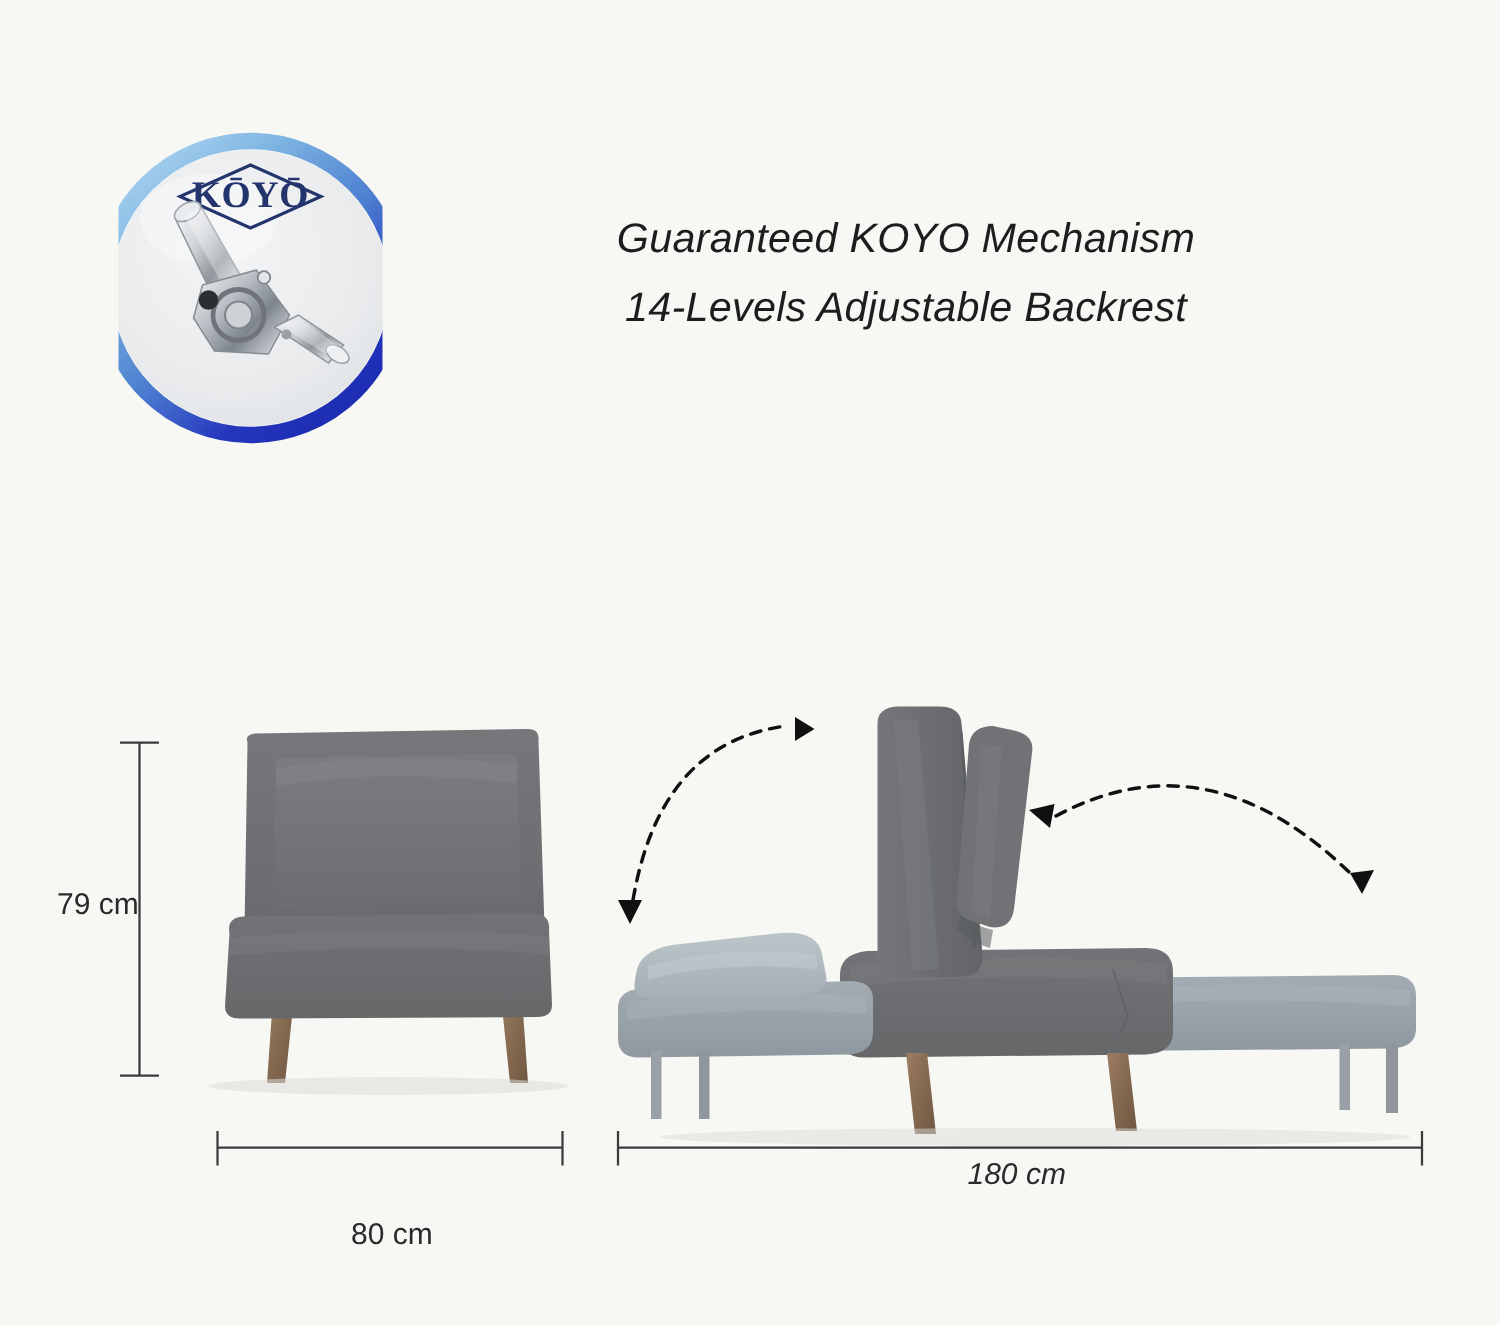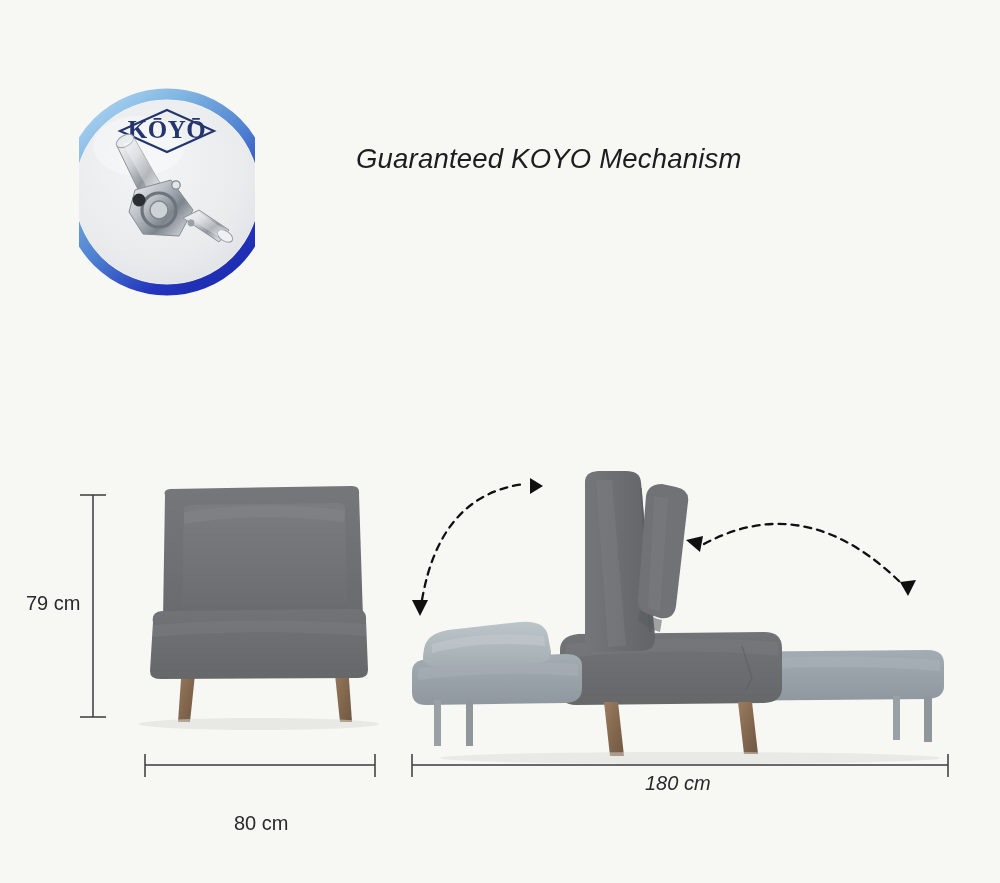--- a/index.html
+++ b/index.html
@@ -27,23 +27,24 @@
     left: 79px;
     top: 84px;
     width: 176px;
     height: 224px;
   }
   .badge svg { display: block; }
 
   
   .headline {
     position: absolute;
-    left: 356px;
+    left: 344px;
     top: 136px;
     width: 520px;
+    text-align: center;
   }
   .headline-line {
     font-size: 27.5px;
     font-style: italic;
     font-weight: 400;
     color: #1d1d1f;
     letter-spacing: 0.2px;
     line-height: 46px;
     white-space: nowrap;
   }
@@ -59,21 +60,21 @@
   .product-area svg { display: block; }
 
   
   .dim-label {
     position: absolute;
     color: #2a2a2c;
     font-size: 20px;
     white-space: nowrap;
   }
   #dim-height-label {
-    left: 26px;
+    left: 38px;
     top: 592px;
   }
   #dim-width-label {
     left: 234px;
     top: 812px;
   }
   #dim-length-label {
     left: 645px;
     top: 772px;
     font-style: italic;
@@ -140,20 +141,21 @@
         <path d="M 104 134 L 120 126 L 150 146 L 140 158 Z" fill="url(#metalA)" stroke="#8e949a" stroke-width="1"></path>
         <ellipse cx="146" cy="152" rx="8.5" ry="5" fill="#eef0f2" stroke="#9aa0a6" stroke-width="1" transform="rotate(33 146 152)"></ellipse>
         <path d="M 108 133 L 120 128 L 146 146 L 138 152 Z" fill="#ffffff" opacity="0.3"></path>
         <circle cx="112" cy="139" r="3.4" fill="#9ba1a7"></circle>
       </g>
     </svg>
   </div>
 
   <div class="headline">
     <div class="headline-line">Guaranteed KOYO Mechanism</div>
+    <div class="headline-line">14-Levels Adjustable Backrest</div>
   </div>
 
   <div class="product-area">
     <svg width="1000" height="340" viewBox="0 0 1000 340" xmlns="http://www.w3.org/2000/svg">
       <defs>
         <linearGradient id="chairBack" x1="0" y1="0" x2="0" y2="1">
           <stop offset="0%" stop-color="#75777a"></stop>
           <stop offset="100%" stop-color="#686a6d"></stop>
         </linearGradient>
         <linearGradient id="chairSeat" x1="0" y1="0" x2="0" y2="1">

